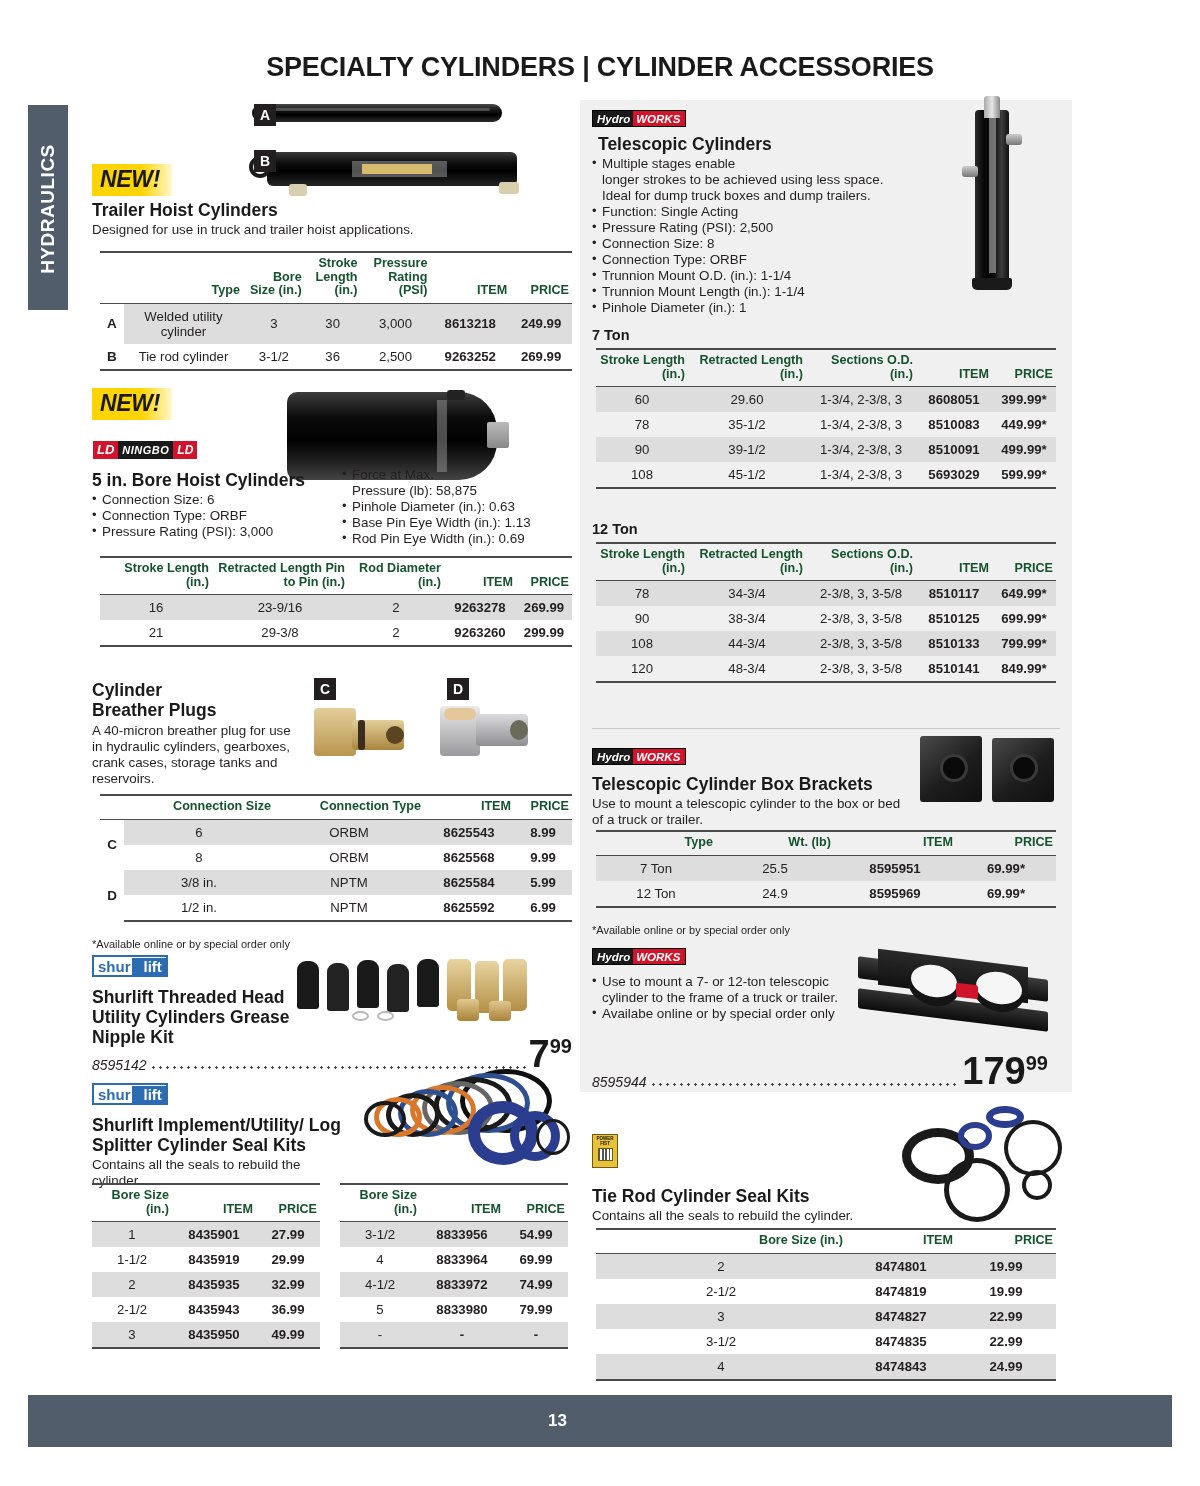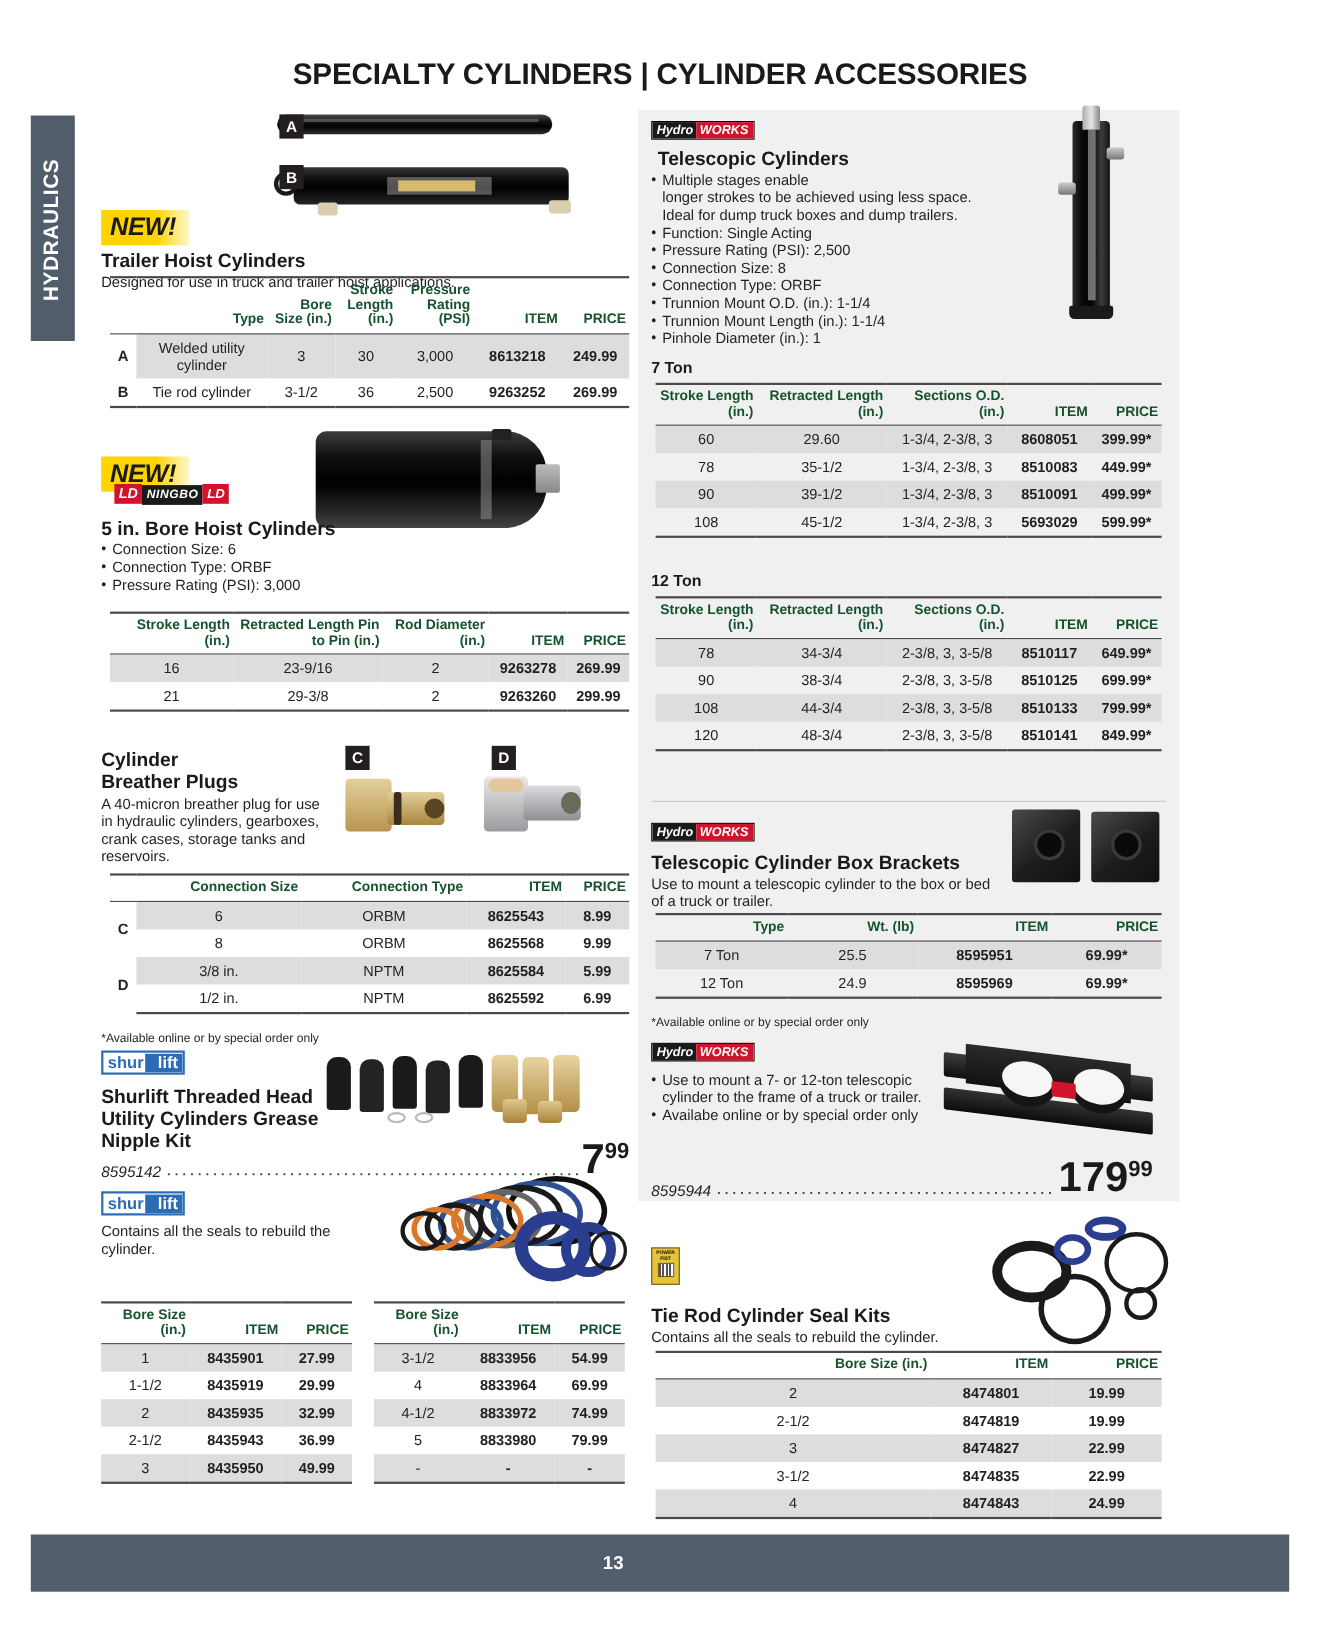--- a/index.html
+++ b/index.html
@@ -55,21 +55,20 @@
     background: #f0f0f0;
   }
 
   
   .new-badge {
     display: inline-block;
     background: linear-gradient(90deg,#ffd400 0%, #ffd400 62%, #fff8cc 100%);
     color: #1a1a1a; font-style: italic; font-weight: bold;
     font-size: 23px; padding: 2px 12px 3px 8px;
     letter-spacing: -0.3px;
-    margin-top: 27px;
   }
   .prod-title {
     font-size: 17.5px; font-weight: bold; color: #1a1a1a;
     margin-top: 5px; line-height: 1.14;
   }
   .prod-sub { font-size: 13.4px; color: #231f20; line-height: 1.2; margin-top: 1px; }
   ul.specs { list-style: none; margin-top: 1px; }
   ul.specs li {
     font-size: 13.4px; line-height: 1.19; color: #231f20;
     padding-left: 10px; position: relative;
@@ -248,30 +247,39 @@
       <div class="bore-cyl"></div>
       <div style="position:absolute;left:200px;top:30px;width:22px;height:26px;background:linear-gradient(180deg,#bbb,#888);border-radius:2px;"></div>
       <div style="position:absolute;left:150px;top:8px;width:10px;height:72px;background:#9a9a9a;opacity:.5;"></div>
       <div style="position:absolute;left:160px;top:-2px;width:18px;height:10px;background:#222;border-radius:3px;"></div>
     </div>
 
     <div style="position:absolute;left:0;top:2px;">
       <div class="new-badge">NEW!</div>
     </div>
 
-    <div class="logo-ningbo" style="position:absolute;left:12px;top:54px;">
+    <div class="logo-ningbo" style="position:absolute;left:1px;top:54px;">
       <span class="n1">LD</span><span class="n2">NINGBO</span><span class="n3">LD</span>
     </div>
 
     <div style="position:absolute;left:0;top:80px;width:250px;">
       <div class="prod-title">5 in. Bore Hoist Cylinders</div>
       <ul class="specs">
         <li>Connection Size: 6</li>
         <li>Connection Type: ORBF</li>
         <li>Pressure Rating (PSI): 3,000</li>
+      </ul>
+    </div>
+    <div style="position:absolute;left:250px;top:80px;width:232px;">
+      <ul class="specs">
+        <li>Force at Max.</li>
+        <li class="cont">Pressure (lb): 58,875</li>
+        <li>Pinhole Diameter (in.): 0.63</li>
+        <li>Base Pin Eye Width (in.): 1.13</li>
+        <li>Rod Pin Eye Width (in.): 0.69</li>
       </ul>
     </div>
 
     <table class="cat" style="position:absolute;left:8px;top:170px;width:472px;">
       <thead>
         <tr>
           <th style="width:112px">Stroke Length (in.)</th>
           <th style="width:136px">Retracted Length Pin to Pin (in.)</th>
           <th style="width:96px">Rod Diameter (in.)</th>
           <th style="width:72px">ITEM</th>
@@ -406,20 +414,21 @@
       <div class="oring" style="left:48px;top:22px;width:60px;height:48px;border:5px solid #2f4f93;"></div>
       <div class="oring" style="left:36px;top:26px;width:54px;height:44px;border:5px solid #1a1a1a;"></div>
       <div class="oring" style="left:24px;top:30px;width:48px;height:40px;border:5px solid #d9782b;"></div>
       <div class="oring" style="left:14px;top:34px;width:42px;height:36px;border:4px solid #1a1a1a;"></div>
       <div class="oring" style="left:118px;top:34px;width:70px;height:64px;border:12px solid #2b3d8f;"></div>
       <div class="oring" style="left:160px;top:44px;width:50px;height:50px;border:9px solid #2b3d8f;"></div>
       <div class="oring" style="left:186px;top:52px;width:34px;height:36px;border:3px solid #1a1a1a;"></div>
     </div>
 
     <div style="position:absolute;left:0;top:32px;width:260px;">
+      <div class="prod-title">Shurlift Implement/Utility/ Log Splitter Cylinder Seal Kits</div>
       <div class="prod-sub">Contains all the seals to rebuild the cylinder.</div>
     </div>
 
     <table class="cat" style="position:absolute;left:0;top:104px;width:228px;">
       <thead>
         <tr>
           <th style="width:80px">Bore Size (in.)</th>
           <th style="width:84px">ITEM</th>
           <th style="width:64px">PRICE</th>
         </tr>

